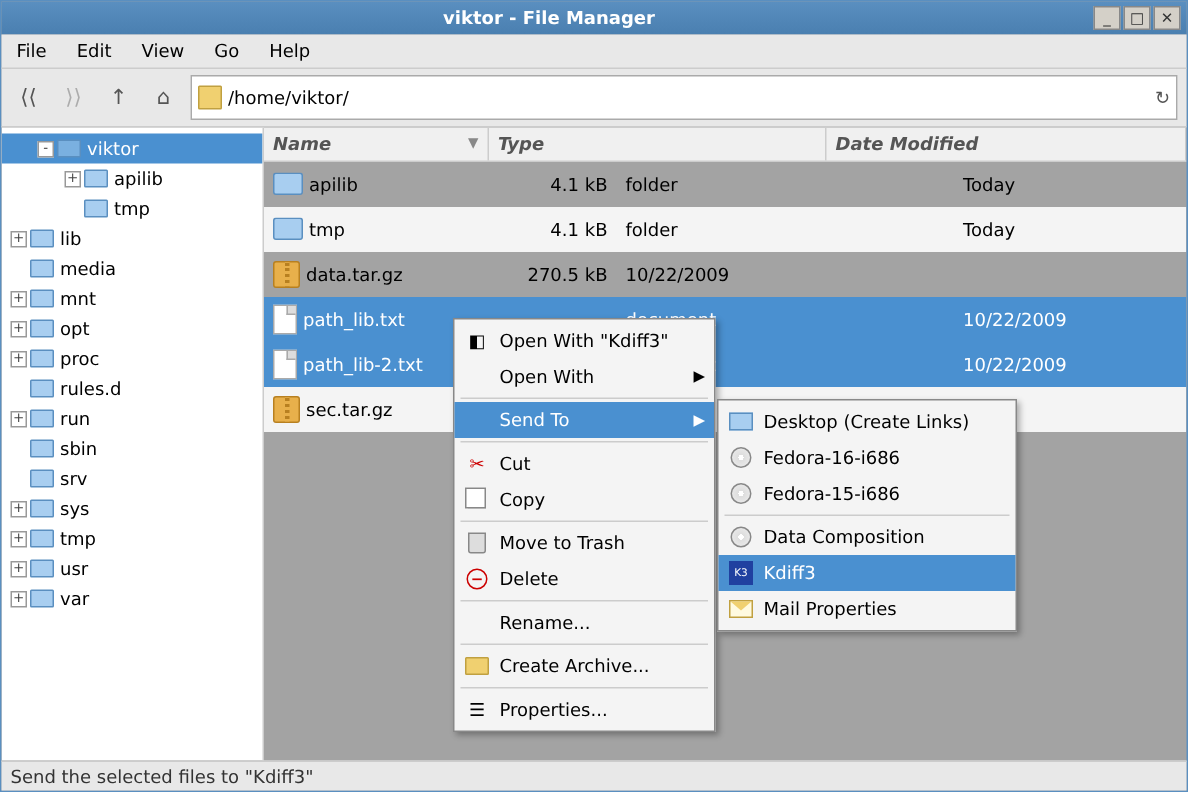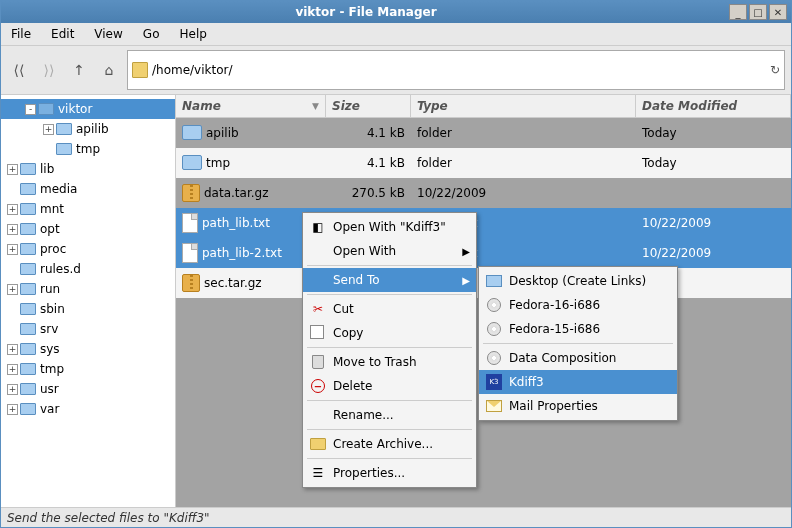--- a/index.html
+++ b/index.html
@@ -5,21 +5,21 @@
 * { box-sizing: border-box; margin: 0; padding: 0; font-family: "DejaVu Sans", Arial, sans-serif; font-size: 12px; }
 body { background: #d4d0c8; width: 792px; height: 528px; overflow: hidden; position: relative; }
 .window { width: 792px; height: 528px; border: 1px solid #5a8fc0; display: flex; flex-direction: column; background: #a3a3a3; }
 .titlebar { background: linear-gradient(to bottom, #5a8fc0, #4a7fb0); height: 22px; display: flex; align-items: center; color: #fff; padding: 0 4px; }
 .titlebar .title { flex: 1; text-align: center; font-weight: bold; }
 .titlebar .ctrl { width: 18px; height: 16px; background: #d4d0c8; border: 1px solid #888; margin-left: 2px; display: flex; align-items: center; justify-content: center; font-size: 10px; color: #333; cursor: pointer; }
 .menubar { background: #e8e8e8; border-bottom: 1px solid #ccc; padding: 2px 6px; display: flex; gap: 12px; }
 .menuitem { padding: 2px 4px; cursor: pointer; }
 .toolbar { background: #e8e8e8; border-bottom: 1px solid #ccc; padding: 4px 6px; display: flex; align-items: center; gap: 6px; }
 .tool-btn { width: 24px; height: 24px; display: flex; align-items: center; justify-content: center; cursor: pointer; color: #555; font-size: 14px; }
-.location { flex: 1; display: flex; align-items: center; border: 1px solid #aaa; background: #fff; height: 40px; padding: 0 4px; }
+.location { flex: 1; display: flex; align-items: center; border: 1px solid #aaa; background: #fff; height: 30px; padding: 0 4px; }
 .location .foldericon { width: 16px; height: 16px; background: #f0d070; border: 1px solid #c0a040; border-radius: 1px; margin-right: 4px; }
 .location input { flex: 1; border: none; outline: none; font-size: 12px; }
 .location .reload { margin-left: 4px; cursor: pointer; color: #555; }
 .body { flex: 1; display: flex; overflow: hidden; }
 .sidebar { width: 175px; border-right: 1px solid #ccc; overflow: auto; padding: 4px 0; background: #fff; }
 .tree-row { display: flex; align-items: center; height: 20px; padding-right: 4px; cursor: pointer; }
 .tree-row.selected { background: #4a90d0; color: #fff; }
 .expander { width: 11px; height: 11px; border: 1px solid #999; display: flex; align-items: center; justify-content: center; font-size: 9px; line-height: 1; color: #444; background: #fff; margin-right: 2px; flex-shrink: 0; }
 .expander.empty { border: none; }
 .foldericon-tree { width: 16px; height: 12px; background: #a8cef0; border: 1px solid #5a8fc0; border-radius: 1px; margin-right: 4px; flex-shrink: 0; }
@@ -38,21 +38,21 @@
 .file-row .cell { padding: 0 6px; overflow: hidden; white-space: nowrap; }
 .cell-name { width: 150px; display: flex; align-items: center; gap: 4px; }
 .cell-size { width: 85px; text-align: right; }
 .cell-type { width: 225px; }
 .cell-date { flex: 1; }
 .icon-folder { width: 20px; height: 15px; background: #a8cef0; border: 1px solid #5a8fc0; border-radius: 2px; flex-shrink: 0; }
 .icon-file { width: 16px; height: 20px; background: #fff; border: 1px solid #aaa; flex-shrink: 0; position: relative; }
 .icon-file::after { content: ""; position: absolute; top: 0; right: 0; width: 5px; height: 5px; background: #ddd; border-left: 1px solid #aaa; border-bottom: 1px solid #aaa; }
 .icon-archive { width: 18px; height: 18px; background: #e8b04b; border: 1px solid #b88020; border-radius: 2px; flex-shrink: 0; position: relative; }
 .icon-archive::after { content: ""; position: absolute; left: 7px; top: 0; width: 3px; height: 100%; background: repeating-linear-gradient(#b88020 0 2px, #e8b04b 2px 4px); }
-.statusbar { border-top: 1px solid #ccc; background: #e8e8e8; padding: 2px 6px; height: 20px; display: flex; align-items: center; color: #333; font-style: italic; }
+.statusbar { border-top: 1px solid #ccc; background: #e8e8e8; padding: 2px 6px; height: 20px; display: flex; align-items: center; color: #333; }
 .ctx-menu { position: absolute; background: #f4f4f4; border: 1px solid #888; box-shadow: 2px 2px 4px rgba(0,0,0,0.3); padding: 2px 0; min-width: 175px; }
 .ctx-item { display: flex; align-items: center; height: 24px; padding: 0 18px 0 6px; cursor: pointer; position: relative; }
 .ctx-item.highlight { background: #4a90d0; color: #fff; }
 .ctx-icon { width: 18px; height: 18px; margin-right: 6px; display: flex; align-items: center; justify-content: center; flex-shrink: 0; }
 .ctx-sep { height: 1px; background: #ccc; margin: 2px 4px; }
 .ctx-arrow { position: absolute; right: 6px; font-size: 10px; }
 .scissors { color: #c00; }
 .delete-icon { color: #c00; font-weight: bold; border: 1px solid #c00; border-radius: 50%; width: 14px; height: 14px; display:flex; align-items:center; justify-content:center; font-size:10px;}
 .copy-icon { border: 1px solid #888; width: 12px; height: 12px; position: relative; background:#fff; }
 .copy-icon::after { content:""; position:absolute; left:-3px; top:-3px; width:12px; height:12px; border:1px solid #888; background:#fff; }
@@ -178,21 +178,20 @@
           <span class="foldericon-tree"></span>
           <span>var</span>
         </div>
       </div>
     <div class="main">
       <div class="listhead">
         <div class="col col-name">
             <span>Name</span>
             <span class="sort-arrow">▼</span>
           </div>
-        <div class="col col-size">Size</div>
         <div class="col col-type">Type</div>
         <div class="col col-date">Date Modified</div>
       </div>
       <div class="listbody" id="filelist">
           <div class="file-row">
             <div class="cell cell-name">
               <span class="icon-folder"></span>
               <span>apilib</span>
             </div>
             <div class="cell cell-size">4.1 kB</div>

